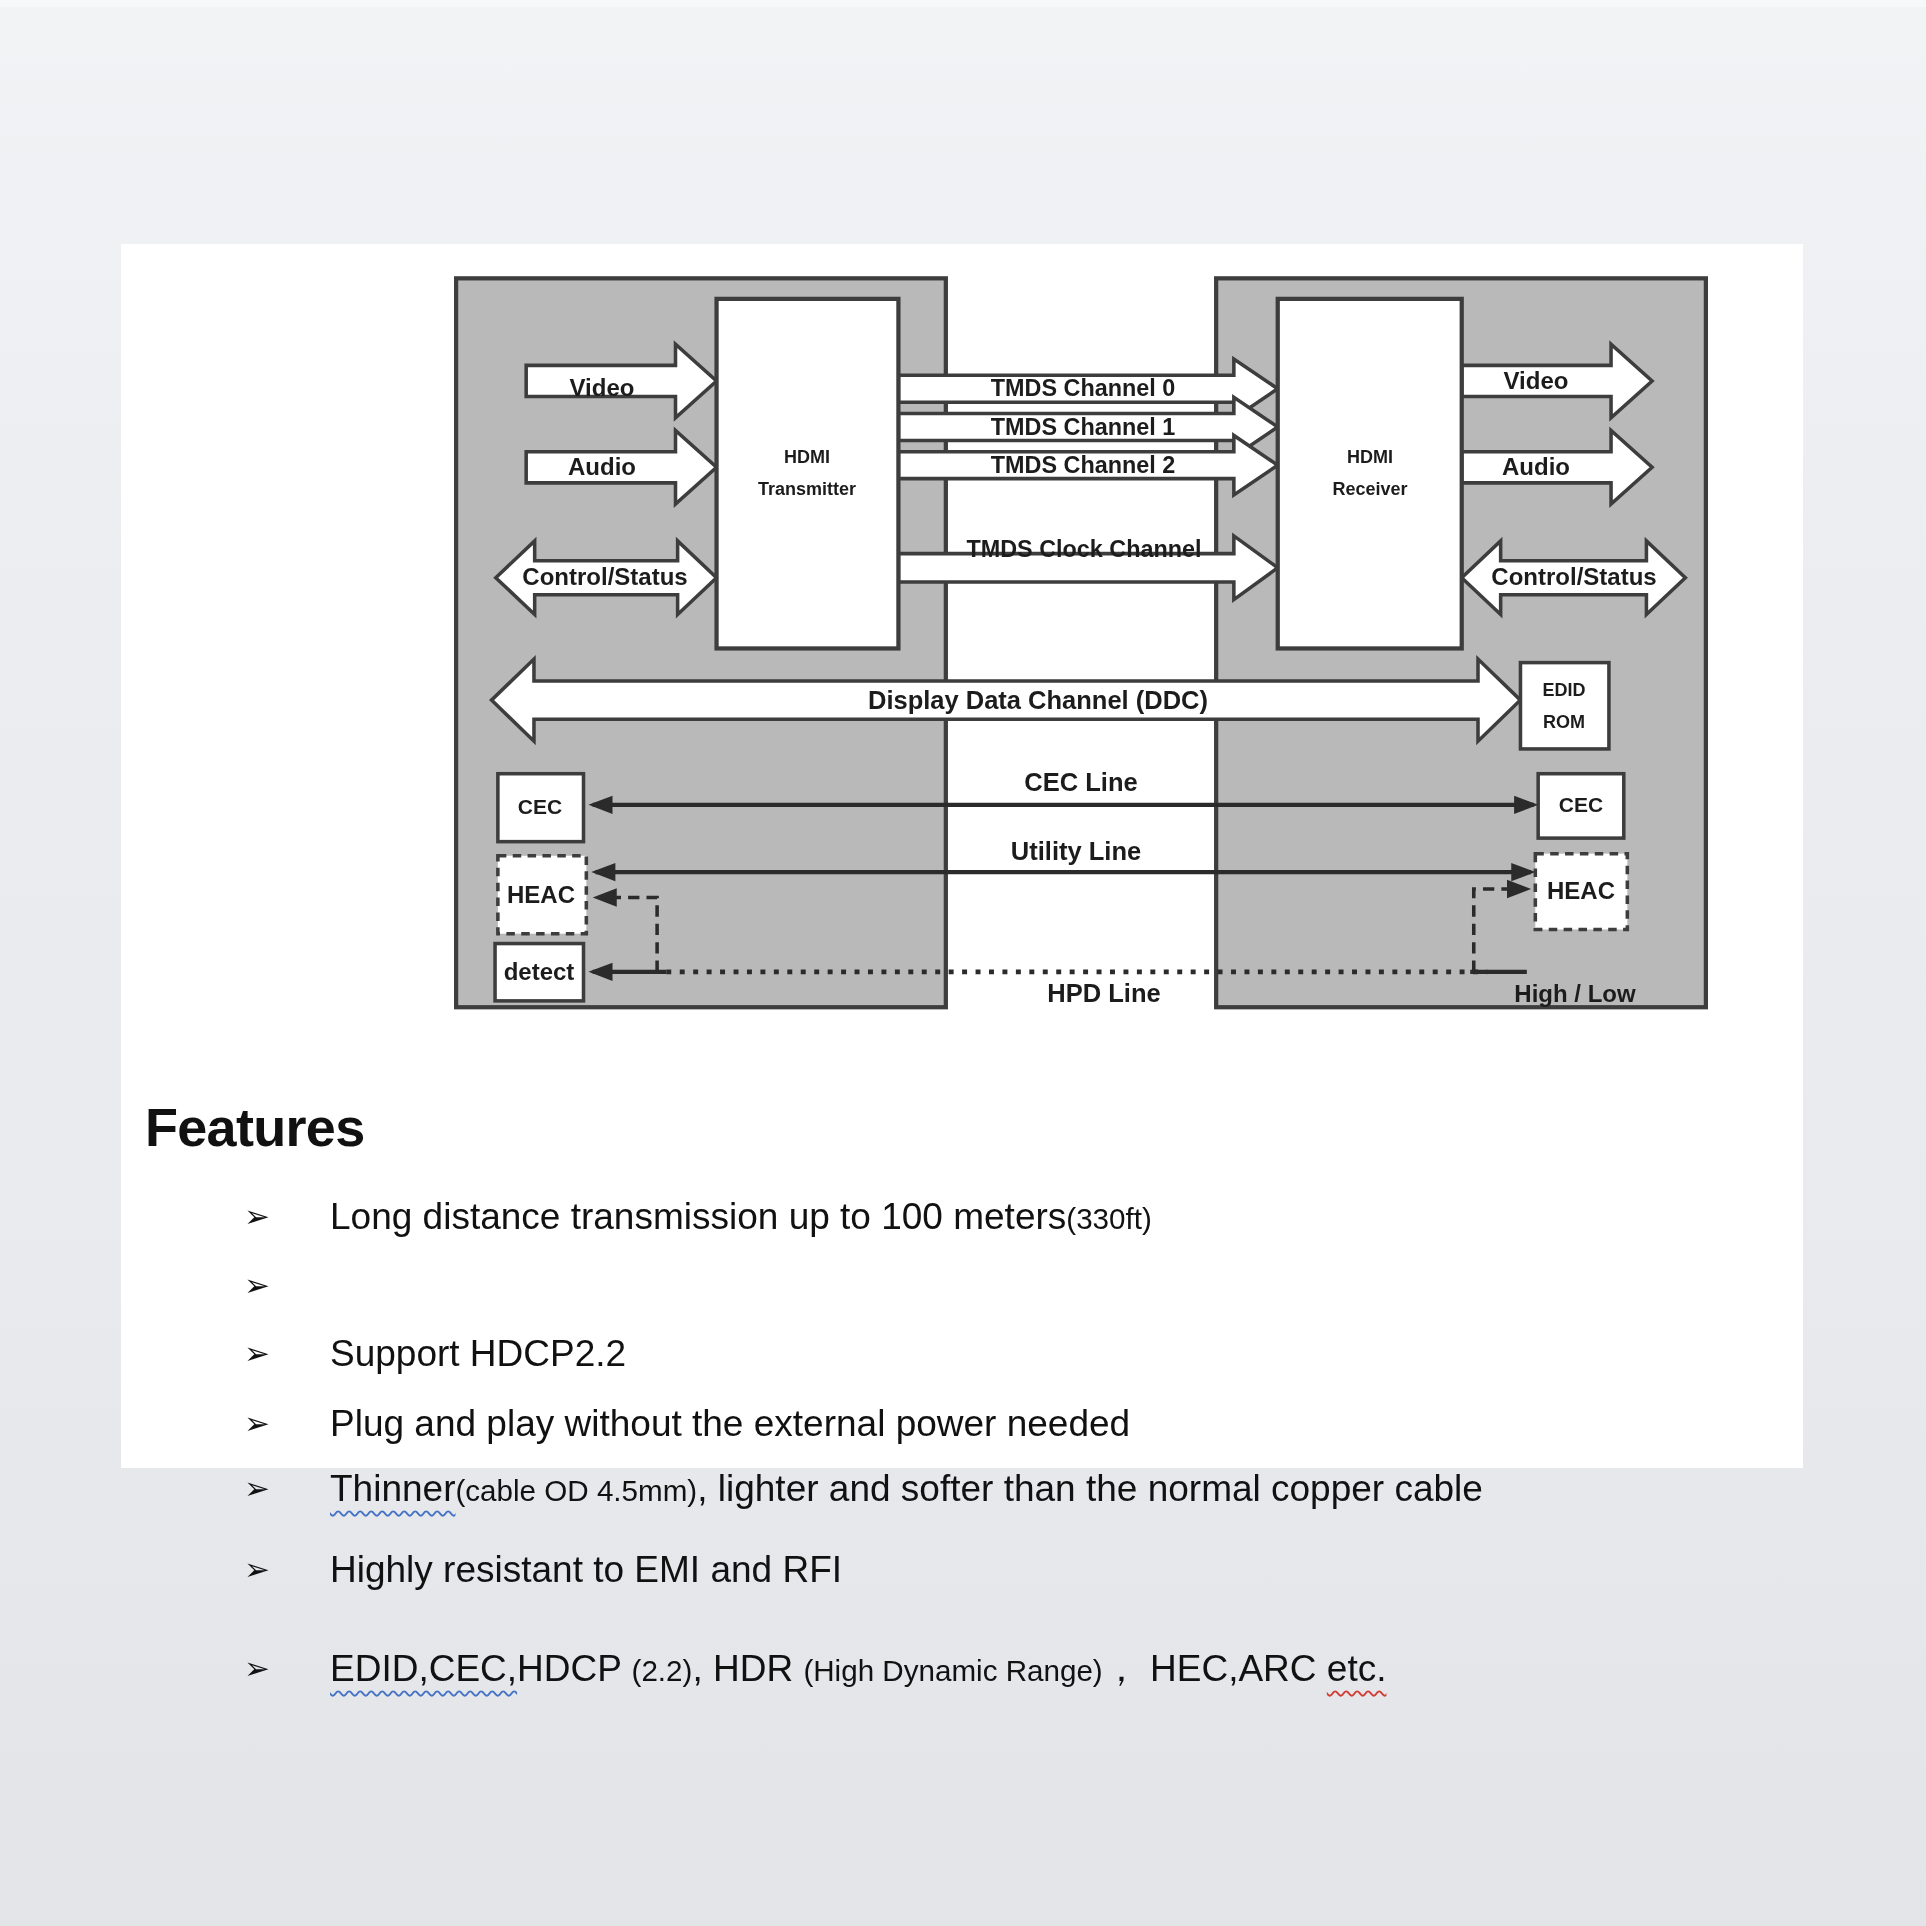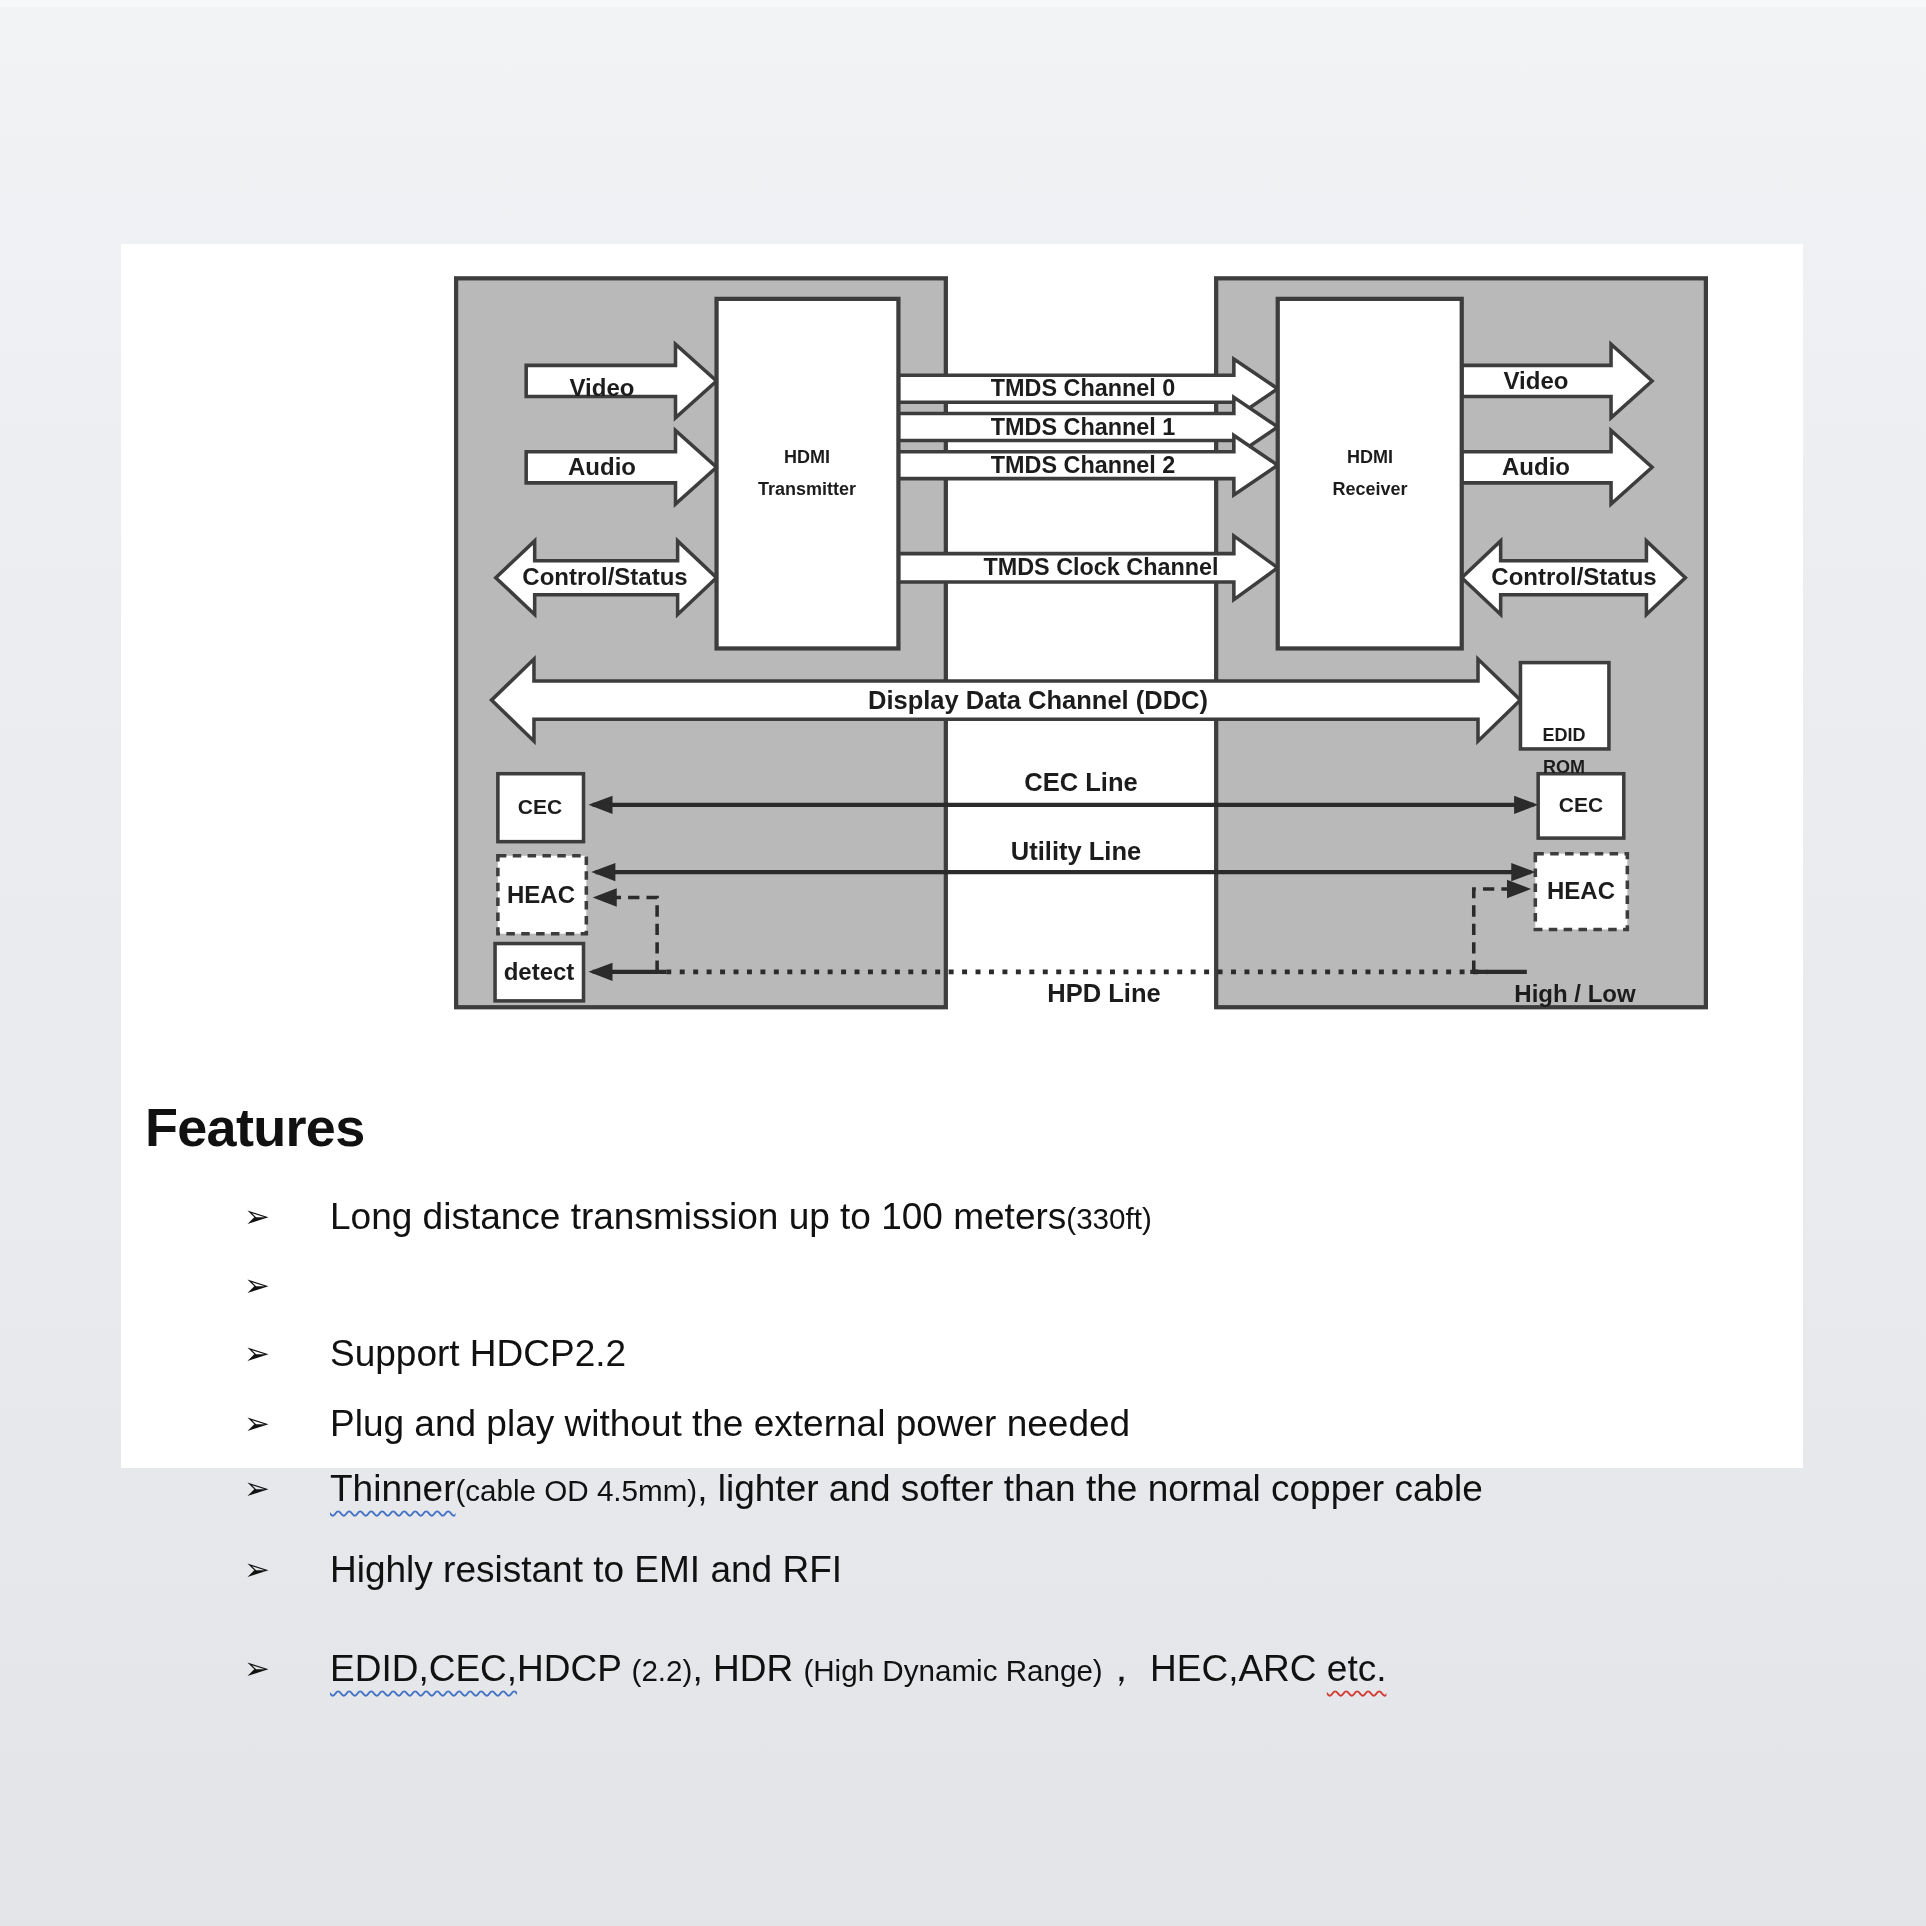--- a/index.html
+++ b/index.html
@@ -116,28 +116,28 @@
     <div>Transmitter</div>
   </div>
   <div class="dlabel lab-2line" style="left:1249px;top:229px;">
     <div>HDMI</div>
     <div>Receiver</div>
   </div>
 
   <div class="dlabel lab-strip" style="left:962px;top:144px;">TMDS Channel 0</div>
   <div class="dlabel lab-strip" style="left:962px;top:183px;">TMDS Channel 1</div>
   <div class="dlabel lab-strip" style="left:962px;top:221px;">TMDS Channel 2</div>
-  <div class="dlabel lab-strip" style="left:963px;top:323px;margin-left:17px;">TMDS Clock Channel</div>
+  <div class="dlabel lab-strip" style="left:963px;top:305px;">TMDS Clock Channel</div>
 
   <div class="dlabel lab-arrow" style="left:1415px;top:137px;">Video</div>
   <div class="dlabel lab-arrow" style="left:1415px;top:223px;">Audio</div>
   <div class="dlabel lab-arrow" style="left:1453px;top:333px;">Control/Status</div>
 
   <div class="dlabel lab-line" style="left:917px;top:456px;">Display Data Channel (DDC)</div>
-  <div class="dlabel lab-2line" style="left:1443px;top:462px;margin-top:45px;">
+  <div class="dlabel lab-2line" style="left:1443px;top:462px;">
     <div>EDID</div>
     <div>ROM</div>
   </div>
 
   <div class="dlabel lab-box" style="left:419px;top:563px;">CEC</div>
   <div class="dlabel lab-box" style="left:1460px;top:561px;">CEC</div>
   <div class="dlabel lab-line" style="left:960px;top:538px;">CEC Line</div>
 
   <div class="dlabel lab-box-sm" style="left:420px;top:651px;">HEAC</div>
   <div class="dlabel lab-box-sm" style="left:1460px;top:647px;">HEAC</div>

